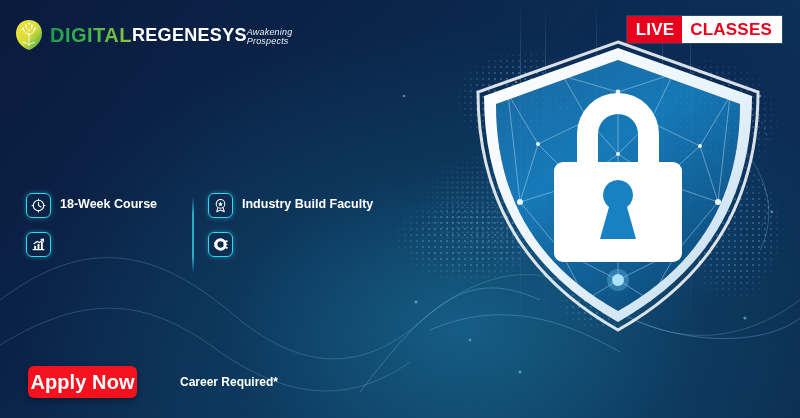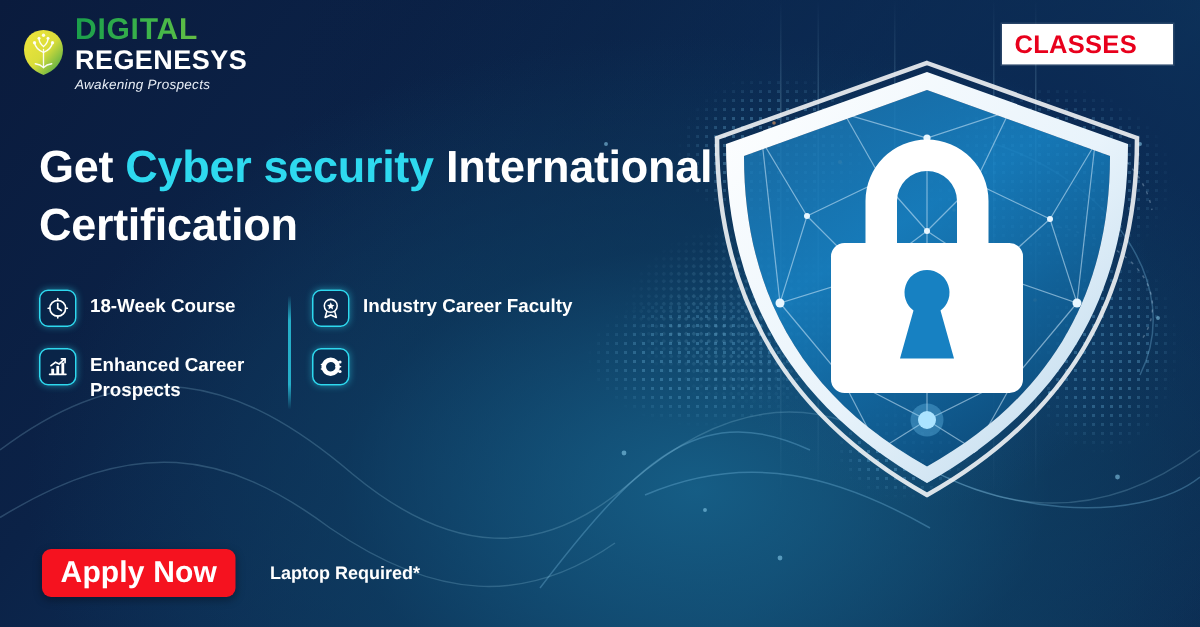--- a/index.html
+++ b/index.html
@@ -51,49 +51,49 @@
     mask-image:radial-gradient(ellipse 110px 80px at 40% 50%, #000 35%, transparent 78%);
     opacity:.55;
   }
 
   .vbeam { position:absolute; top:0; width:1px; height:330px;
            background:linear-gradient(to bottom, rgba(160,215,240,0) 0%, rgba(160,215,240,0.30) 30%, rgba(160,215,240,0) 100%); }
 
   
   .logo { position:absolute; left:14px; top:10px; width:150px; height:50px; display:flex; align-items:center; gap:6px; }
   .logo-mark { width:30px; height:32px; flex:0 0 auto; }
-  .logo-text { display:flex; flex-direction:column; line-height:1; }
+  .logo-text { display:flex; line-height:1; }
   .logo-digital {
     font-size:20px; font-weight:bold; letter-spacing:.5px;
     background:linear-gradient(90deg,#1a9e4b 0%, #3fb54a 45%, #8fc63d 100%);
     -webkit-background-clip:text; background-clip:text; color:transparent;
   }
   .logo-regenesys { font-size:18px; font-weight:bold; color:#ffffff; letter-spacing:.3px; margin-top:1px;text-align:right; }
   .logo-tagline { font-size:9px; color:#e8eef6; font-style:italic; margin-top:3px; letter-spacing:.2px; }
 
   .live-badge {
     position:absolute; right:18px; top:16px;
     display:flex; align-items:stretch; height:27px;
     box-shadow:0 0 0 1px rgba(255,255,255,0.12);
   }
   .live-badge .live { background:#e8001c; color:#fff; font-weight:bold; font-size:17px;
                       padding:4px 8px 4px 9px; letter-spacing:.2px; }
   .live-badge .classes { background:#ffffff; color:#e8001c; font-weight:bold; font-size:17px;
-                         padding:4px 24px 4px 8px; letter-spacing:.2px; }
+                         padding:4px 10px 4px 8px; letter-spacing:.2px; }
 
   
   .headline {
     position:absolute; left:26px; top:92px; width:470px;
     font-size:30px; font-weight:bold; line-height:1.3; color:#ffffff; letter-spacing:-0.2px;
   }
   .headline .hl { color:#2ed9ef; }
 
   
   .features { position:absolute; left:26px; top:193px; width:460px; height:86px; }
-  .feat-col { position:absolute; top:0; }
+  .feat-col { position:absolute; top:0;text-align:center; }
   .col-left { left:0; width:165px; }
   .col-right { left:182px; width:280px; }
 
   .divider {
     position:absolute; left:166px; top:4px; width:2px; height:76px;
     background:linear-gradient(to bottom, rgba(46,217,239,0) 0%, rgba(46,217,239,0.75) 22%, rgba(46,217,239,0.75) 78%, rgba(46,217,239,0) 100%);
     border-radius:2px;
   }
 
   .feature { display:flex; align-items:flex-start; gap:9px; margin-bottom:14px; }
@@ -102,21 +102,21 @@
     border:1.5px solid #2ed9ef; background:rgba(10,40,74,0.55);
     display:flex; align-items:center; justify-content:center;
     box-shadow:0 0 5px rgba(46,217,239,0.45);
   }
   .feature-icon svg { display:block; }
   .feature-label { color:#ffffff; font-size:12.5px; font-weight:bold; line-height:1.32; padding-top:3px; }
 
   
   .seats { position:absolute; left:36px; top:341px; color:#ffffff; font-size:12px; font-weight:bold; letter-spacing:.1px; }
   .apply-btn {
-    position:absolute; left:28px; top:366px; width:129px; height:32px;
+    position:absolute; left:28px; top:366px; width:109px; height:32px;
     background:#f5121f; color:#ffffff; border:none; border-radius:6px;
     font-family:"Liberation Sans", sans-serif; font-size:20px; font-weight:bold;
     letter-spacing:.1px; cursor:pointer;
     box-shadow:0 2px 6px rgba(0,0,0,0.35);
   }
   .laptop-note { position:absolute; left:180px; top:375px; color:#ffffff; font-size:12px; font-weight:bold; }
 
   
   .shield-art { position:absolute; left:468px; top:34px; width:300px; height:300px; }
   .shield-glow {
@@ -287,26 +287,24 @@
       </g>
     </svg>
     <div class="logo-text">
       <span class="logo-digital">DIGITAL</span>
       <span class="logo-regenesys">REGENESYS</span>
       <span class="logo-tagline">Awakening Prospects</span>
     </div>
   </div>
 
   <div class="live-badge">
+    <span class="live">LIVE</span>
     <span class="classes">CLASSES</span>
   </div>
 
-  <h1 class="headline">
-    <span>Get </span><span class="hl">Cyber security</span><span> International Certification</span>
-  </h1>
 
   <div class="features">
     <div class="divider"></div>
 
     <div class="feat-col col-left">
       <div class="feature">
         <span class="feature-icon">
           <svg width="15" height="15" viewBox="0 0 16 16" fill="none" stroke="#ffffff" stroke-width="1.2">
             <circle cx="8" cy="8" r="5.6"></circle>
             <path d="M8,4.6 L8,8 L10.6,9.6" stroke-linecap="round"></path>
@@ -319,34 +317,33 @@
         <span class="feature-icon">
           <svg width="15" height="15" viewBox="0 0 16 16" fill="none" stroke="#ffffff" stroke-width="1.2" stroke-linecap="round">
             <path d="M2.2,13.4 L13.8,13.4"></path>
             <rect x="3.4" y="9.4" width="2" height="4" fill="#ffffff" stroke="none"></rect>
             <rect x="7" y="7.4" width="2" height="6" fill="#ffffff" stroke="none"></rect>
             <rect x="10.6" y="5" width="2" height="8.4" fill="#ffffff" stroke="none"></rect>
             <path d="M3.2,7.2 L6.4,4.8 L9,6 L13,2.4"></path>
             <path d="M10.6,2.4 L13.2,2.4 L13.2,5"></path>
           </svg>
         </span>
-        <span class="feature-label">Enhanced Career Prospects</span>
       </div>
     </div>
 
     <div class="feat-col col-right">
       <div class="feature">
         <span class="feature-icon">
           <svg width="15" height="15" viewBox="0 0 16 16" fill="none" stroke="#ffffff" stroke-width="1.1">
             <circle cx="8" cy="6.3" r="4.6"></circle>
             <path d="M5.3,10 L4,14.6 L8,12.8 L12,14.6 L10.7,10" stroke-linejoin="round"></path>
             <path d="M8,3.8 L8.8,5.5 L10.6,5.7 L9.3,7 L9.6,8.8 L8,7.9 L6.4,8.8 L6.7,7 L5.4,5.7 L7.2,5.5 Z" fill="#ffffff" stroke="none"></path>
           </svg>
         </span>
-        <span class="feature-label">Industry Career Faculty</span>
+        <span class="feature-label">Industry Build Faculty</span>
       </div>
       <div class="feature">
         <span class="feature-icon">
           <svg width="15" height="15" viewBox="0 0 16 16" fill="none">
             <path d="M8,1.4 A6.6,6.6 0 1 1 7.9,14.6 A6.6,6.6 0 0 1 8,1.4 Z
                      M8,4.6 A3.4,3.4 0 1 0 8.1,11.4 A3.4,3.4 0 0 0 8,4.6 Z" fill="#ffffff" fill-rule="evenodd"></path>
             <g stroke="#ffffff" stroke-width="1.1" stroke-linecap="round">
               <path d="M14.2,4.6 L11.2,4.6"></path>
               <path d="M15,8 L11.6,8"></path>
               <path d="M14.2,11.4 L11.2,11.4"></path>
@@ -357,15 +354,15 @@
               <circle cx="14.6" cy="4.6" r="1.1"></circle>
               <circle cx="14.6" cy="11.4" r="1.1"></circle>
             </g>
           </svg>
         </span>
       </div>
     </div>
   </div>
 
   <button class="apply-btn">Apply Now</button>
-  <div class="laptop-note">Laptop Required*</div>
+  <div class="laptop-note">Career Required*</div>
 
 </div>
 
 </body></html>

